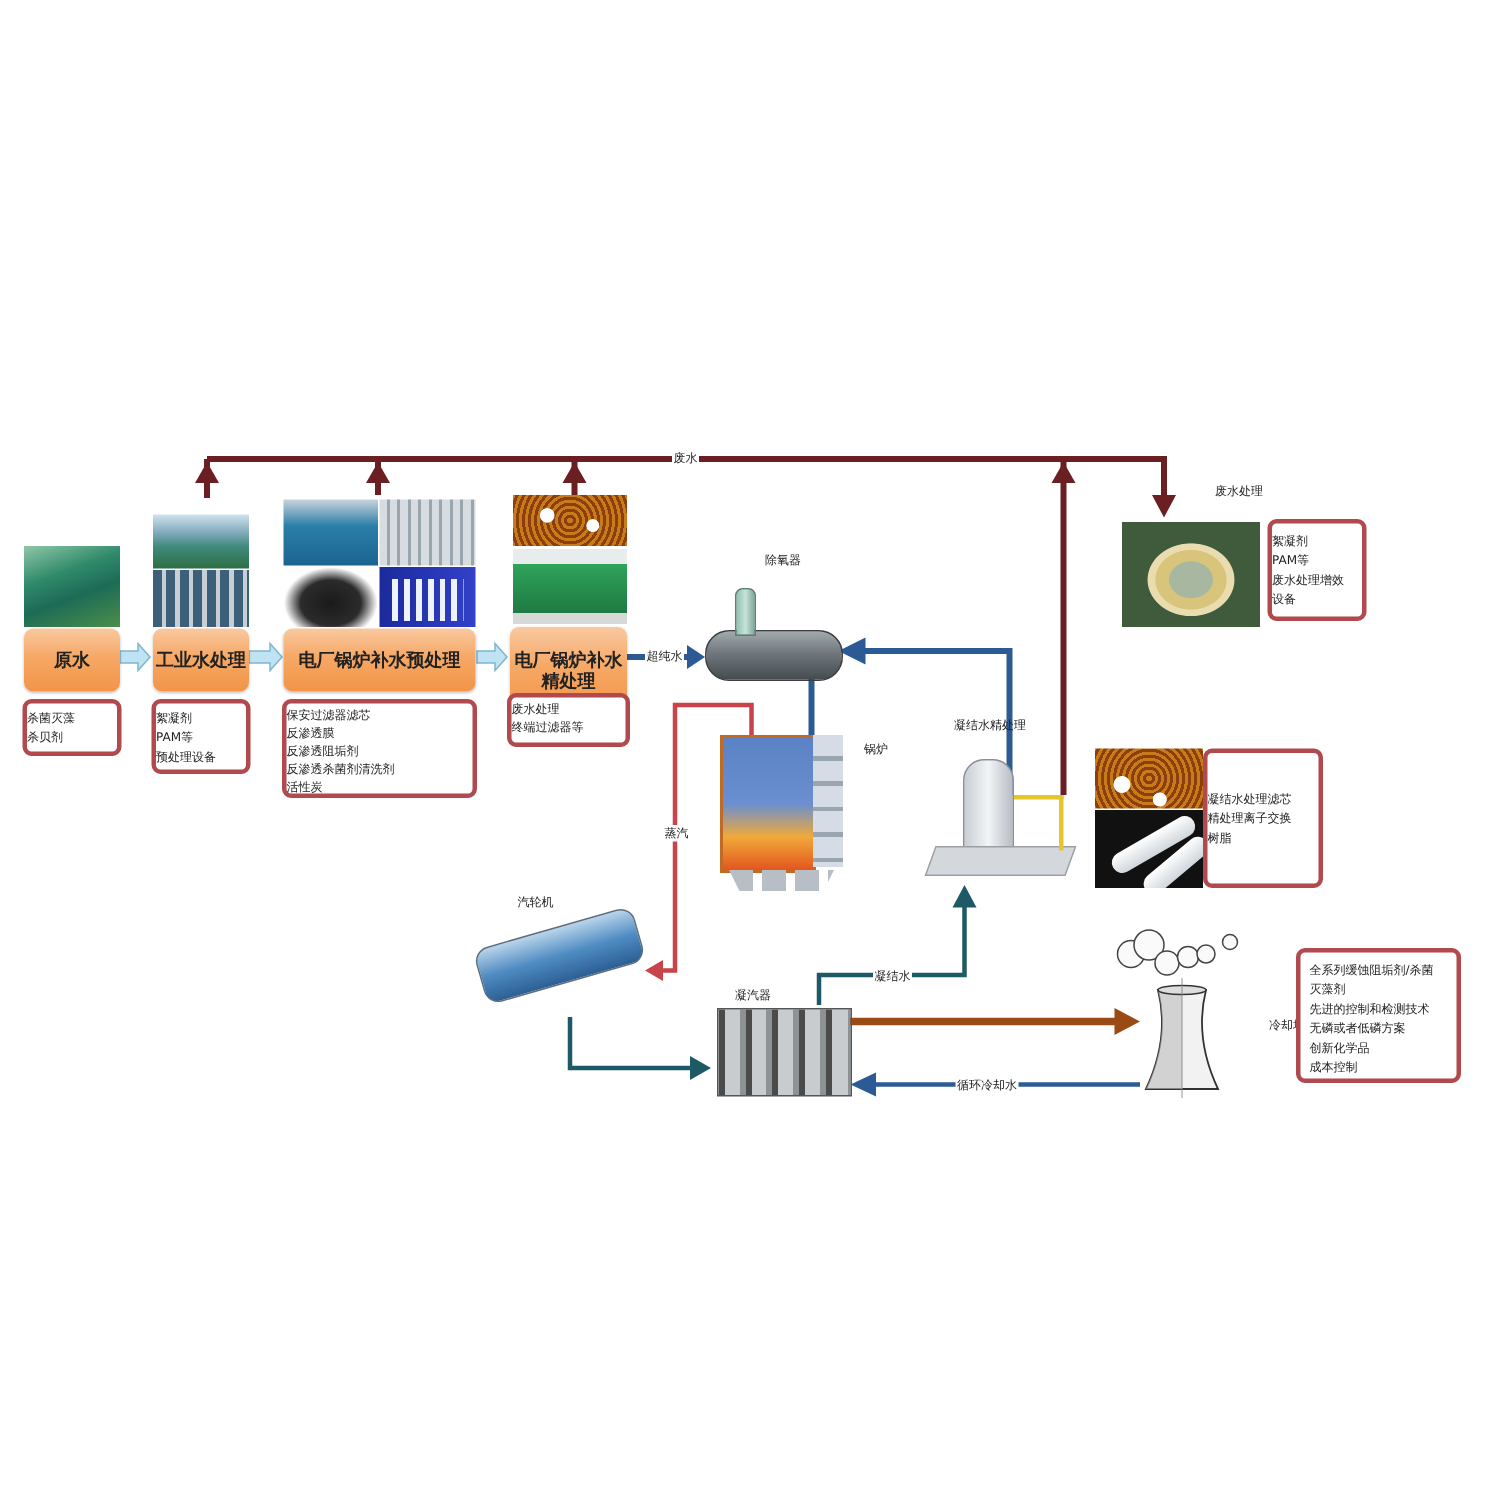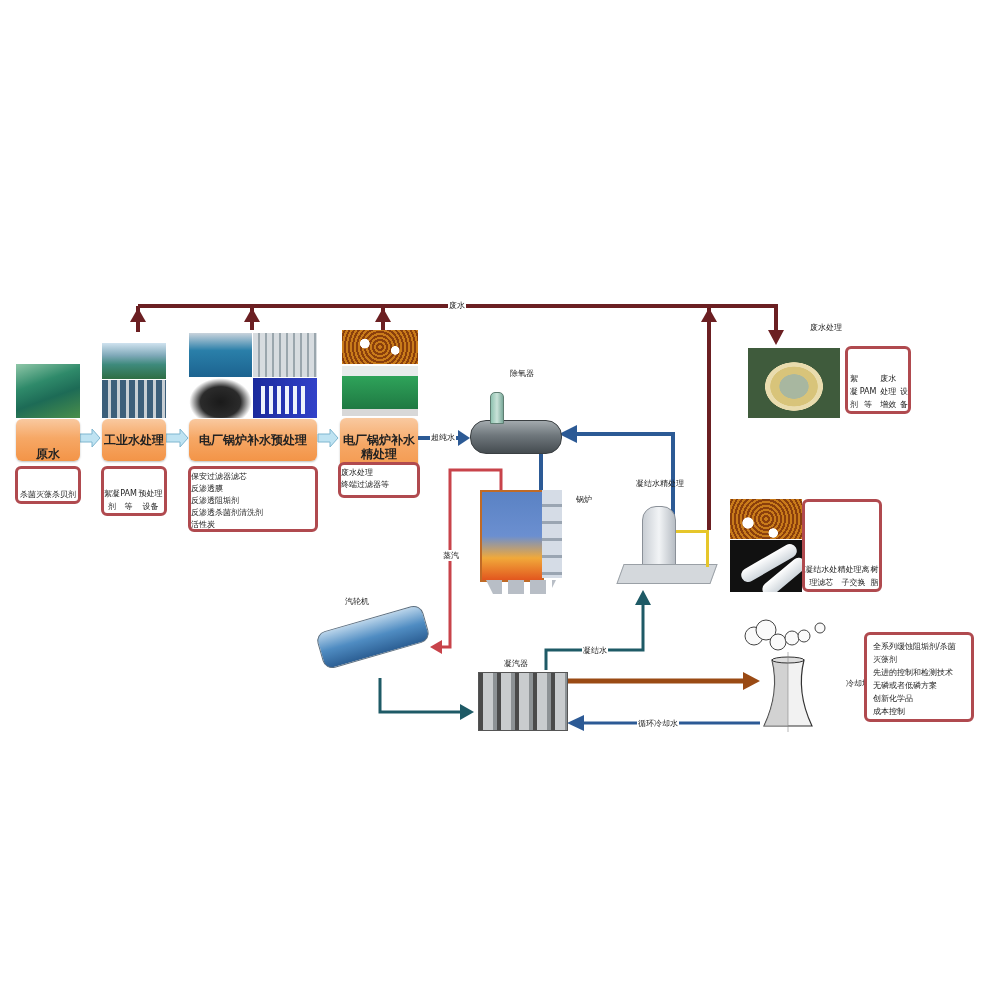--- a/index.html
+++ b/index.html
@@ -1,21 +1,21 @@
 <!DOCTYPE html>
 <html><head>
 <meta charset="utf-8">
 <style>
   html,body{margin:0;padding:0;background:#fff;}
   body{width:1000px;height:1000px;position:relative;overflow:hidden;font-family:"DejaVu Sans",sans-serif;}
   .abs{position:absolute;}
   svg.lines{position:absolute;left:0;top:0;width:1000px;height:1000px;}
   .stage{position:absolute;height:42px;border-radius:6px;background:linear-gradient(#f9c9a0 0%,#f6a866 45%,#f39447 100%);box-shadow:0 1px 2px rgba(0,0,0,.25);display:flex;align-items:center;justify-content:center;text-align:center;font-size:12px;font-weight:bold;color:#222;line-height:14px;}
   .box{position:absolute;border:3px solid #b04a4f;border-radius:6px;background:#fff;font-size:8px;color:#222;line-height:13px;box-sizing:border-box;}
-  .box.center{display:flex;flex-direction:row;align-items:flex-end;justify-content:center;text-align:center;}
+  .box.center{display:flex;flex-direction:column;align-items:flex-start;justify-content:center;text-align:center;}
   .box.left{padding:2px 0;}
   .label{position:absolute;font-size:8px;color:#222;white-space:nowrap;}
   .photo{position:absolute;overflow:hidden;}
   .pipe-label{position:absolute;font-size:8px;color:#222;background:#fff;padding:0 1px;white-space:nowrap;}
 </style>
 </head>
 <body>
 
 <svg class="lines" viewBox="0 0 1000 1000">
   <defs>
@@ -97,21 +97,21 @@
 <div class="photo" style="left:189px;top:333px;width:63px;height:44px;background:linear-gradient(180deg,#c9d3dc 0%,#2a7fa9 40%,#1c6390 100%);"></div>
 <div class="photo" style="left:253px;top:333px;width:64px;height:44px;background:repeating-linear-gradient(90deg,#d7dce0 0 5px,#9aa6ad 5px 7px);"></div>
 <div class="photo" style="left:189px;top:378px;width:63px;height:40px;background:radial-gradient(ellipse at 50% 60%,#1a1a1a 0%,#2b2b2b 45%,#fff 70%);"></div>
 <div class="photo" style="left:253px;top:378px;width:64px;height:40px;background:linear-gradient(90deg,#1b2a9c 0%,#3242c9 100%);">
   <div class="abs" style="left:8px;top:8px;width:48px;height:28px;background:repeating-linear-gradient(90deg,#eef3fb 0 4px,transparent 4px 8px);"></div>
 </div>
 
 <div class="photo" style="left:342px;top:330px;width:76px;height:34px;background:radial-gradient(circle at 30% 40%,#fff 0 8%,transparent 9%),radial-gradient(circle at 70% 60%,#fff 0 7%,transparent 8%),repeating-radial-gradient(circle,#c97b1a 0 2px,#8a3f0c 2px 4px);"></div>
 <div class="photo" style="left:342px;top:366px;width:76px;height:50px;background:linear-gradient(180deg,#e8ecec 0%,#e8ecec 20%,#2fa35a 20%,#1f7a43 85%,#d8d8d8 85%);"></div>
 
-<div class="stage" style="left:16px;top:419px;width:64px;align-items:flex-end;">
+<div class="stage" style="left:16px;top:419px;width:64px;">
   <span>原水</span>
 </div>
 <div class="stage" style="left:102px;top:419px;width:64px;">
   <span>工业水处理</span>
 </div>
 <div class="stage" style="left:189px;top:419px;width:128px;">
   <span>电厂锅炉补水预处理</span>
 </div>
 <div class="stage" style="left:340px;top:418px;width:78px;height:58px;flex-direction:column;">
   <span>电厂锅炉补水</span>
@@ -144,21 +144,21 @@
 <div class="abs" style="left:490px;top:392px;width:12px;height:30px;border-radius:5px 5px 0 0;background:linear-gradient(90deg,#8fc2b0,#c9e2d8,#7aa99a);border:1px solid #5f7d72;"></div>
 
 <span class="label" style="left:576px;top:494px;">锅炉</span>
 <div class="abs" style="left:480px;top:490px;width:60px;height:88px;border:2px solid #c06a26;background:linear-gradient(180deg,#5a82c4 0%,#6b8fd0 50%,#f1a93a 75%,#e2561e 100%);"></div>
 <div class="abs" style="left:542px;top:490px;width:20px;height:88px;background:repeating-linear-gradient(180deg,#d5dce6 0 14px,#9aa5b2 14px 17px);"></div>
 <div class="abs" style="left:486px;top:580px;width:70px;height:14px;background:repeating-linear-gradient(90deg,#b8bec6 0 16px,transparent 16px 22px);clip-path:polygon(0 0,100% 0,90% 100%,10% 100%);"></div>
 
 <span class="label" style="left:345px;top:596px;">汽轮机</span>
 <div class="abs" style="left:318px;top:618px;width:108px;height:36px;transform:rotate(-16deg);border-radius:10px;background:linear-gradient(180deg,#b9d4ea 0%,#4f8cc2 50%,#2c5f94 100%);border:1px solid #5c6f80;"></div>
 
-<span class="label" style="left:490px;top:658px;margin-left:14px;">凝汽器</span>
+<span class="label" style="left:490px;top:658px;">凝汽器</span>
 <div class="abs" style="left:478px;top:672px;width:88px;height:57px;background:repeating-linear-gradient(90deg,#4a4a4a 0 4px,#c9ccce 4px 14px,#8d9295 14px 18px);border:1px solid #555;"></div>
 
 <span class="label" style="left:636px;top:478px;">凝结水精处理</span>
 <div class="abs" style="left:620px;top:500px;width:92px;height:86px;">
   <div class="abs" style="left:22px;top:6px;width:32px;height:60px;border-radius:14px 14px 2px 2px;background:linear-gradient(90deg,#c9ced4,#f2f4f6,#b7bdc4);border:1px solid #8a9098;"></div>
   <div class="abs" style="left:0;top:64px;width:92px;height:18px;background:#d4d8dc;border:1px solid #9aa0a6;transform:skewX(-20deg);"></div>
   <div class="abs" style="left:56px;top:30px;width:30px;height:34px;border-top:3px solid #e6c62a;border-right:3px solid #e6c62a;"></div>
 </div>
 
 <div class="photo" style="left:730px;top:499px;width:72px;height:40px;background:radial-gradient(circle at 25% 60%,#fff 0 9%,transparent 10%),radial-gradient(circle at 60% 85%,#fff 0 8%,transparent 9%),repeating-radial-gradient(circle,#c97b1a 0 2px,#8a3f0c 2px 4px);"></div>

